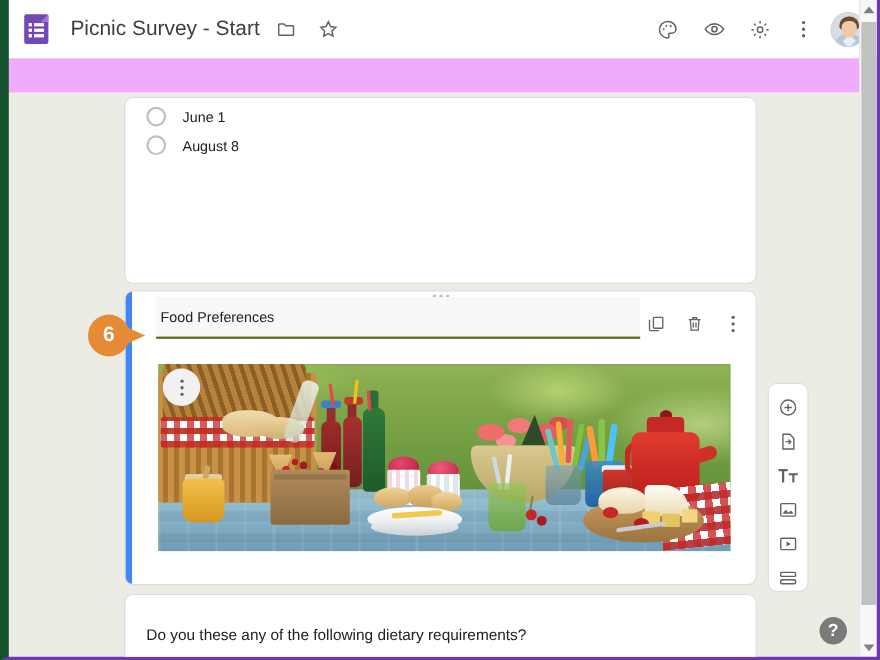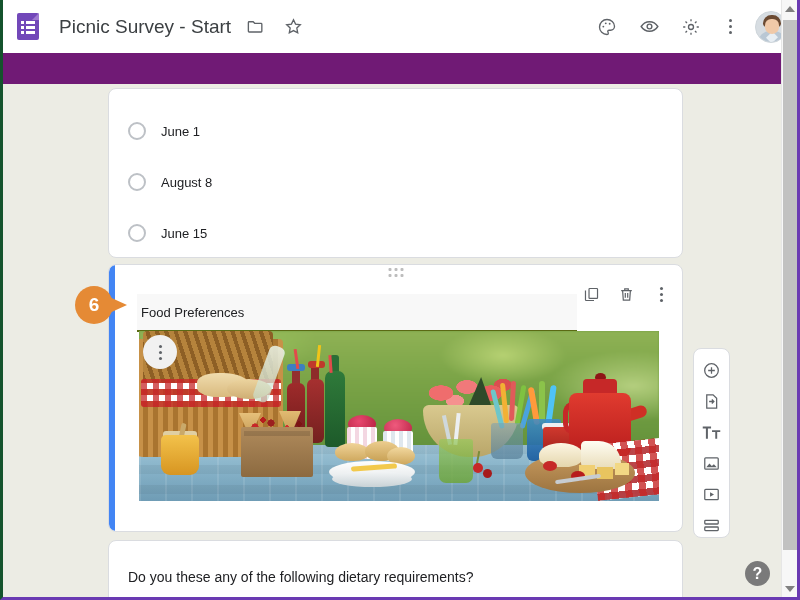--- a/index.html
+++ b/index.html
@@ -7,24 +7,24 @@
   html, body {
     width: 800px; height: 600px;
     overflow: hidden;
     font-family: "Liberation Sans", sans-serif;
     background: #ffffff;
   }
 
   #app {
     position: relative;
     width: 800px; height: 600px;
-    border-left: 3px solid #14532d;
+    border-left: 8px solid #14532d;
     border-right: 3px solid #6a3ab2;
     border-bottom: 3px solid #6a3ab2;
-    background: #701a75;
+    background: #f0abfc;
     overflow: hidden;
   }
 
   
   .header {
     position: absolute; top: 0; left: 0; right: 0;
     height: 53px;
     background: #fff;
     display: flex; align-items: center;
     padding: 0 10px 0 14px;
@@ -143,21 +143,21 @@
   }
 
   #card-dates { left: 105px; top: 4px; width: 575px; height: 170px; }
 
   .q-title {
     font-size: 14px; color: #202124;
     padding: 22px 0 0 19px;
   }
   .opt-row {
     display: flex; align-items: center;
-    padding-left: 19px; margin-top: 33px;
+    padding-left: 19px; margin-top: 8px;
   }
   .radio {
     width: 18px; height: 18px; border-radius: 50%;
     border: 2px solid #bdc1c6; flex: 0 0 auto;
   }
   .opt-label { font-size: 13px; color: #202124; margin-left: 15px; }
 
   
   #card-food {
     left: 105px; top: 180px; width: 575px; height: 268px;
@@ -169,21 +169,21 @@
     border-radius: 7px 0 0 7px;
   }
   .drag-dots {
     position: absolute; left: 50%; top: 3px; transform: translateX(-50%);
     display: grid; grid-template-columns: repeat(3, 3px);
     grid-template-rows: repeat(2, 3px); gap: 3px;
   }
   .drag-dots i { width: 3px; height: 3px; background: #bdbdbd; display: block; border-radius: 1px; }
 
   .food-head {
-    position: absolute; left: 7px; right: 0; top: 29px;
+    position: absolute; left: 7px; right: 0; top: 5px;
     height: 38px;
     display: flex; align-items: center;
   }
   .title-field {
     margin-left: 21px;
     width: 440px; height: 38px;
     background: #f8f8f8;
     border-bottom: 2px solid #5b6a14;
     display: flex; align-items: center;
     padding-left: 4px;
@@ -531,24 +531,20 @@
 
     <div class="card" id="card-dates">
 
       <div class="opt-row">
         <div class="radio"></div>
         <div class="opt-label">June 1</div>
       </div>
       <div class="opt-row">
         <div class="radio"></div>
         <div class="opt-label">August 8</div>
-      </div>
-      <div class="opt-row">
-        <div class="radio"></div>
-        <div class="opt-label">June 15</div>
       </div>
     </div>
 
     <div class="card" id="card-food">
       <div class="sel-bar"></div>
 
       <div class="drag-dots">
         <i></i>
           <i></i>
           <i></i>

